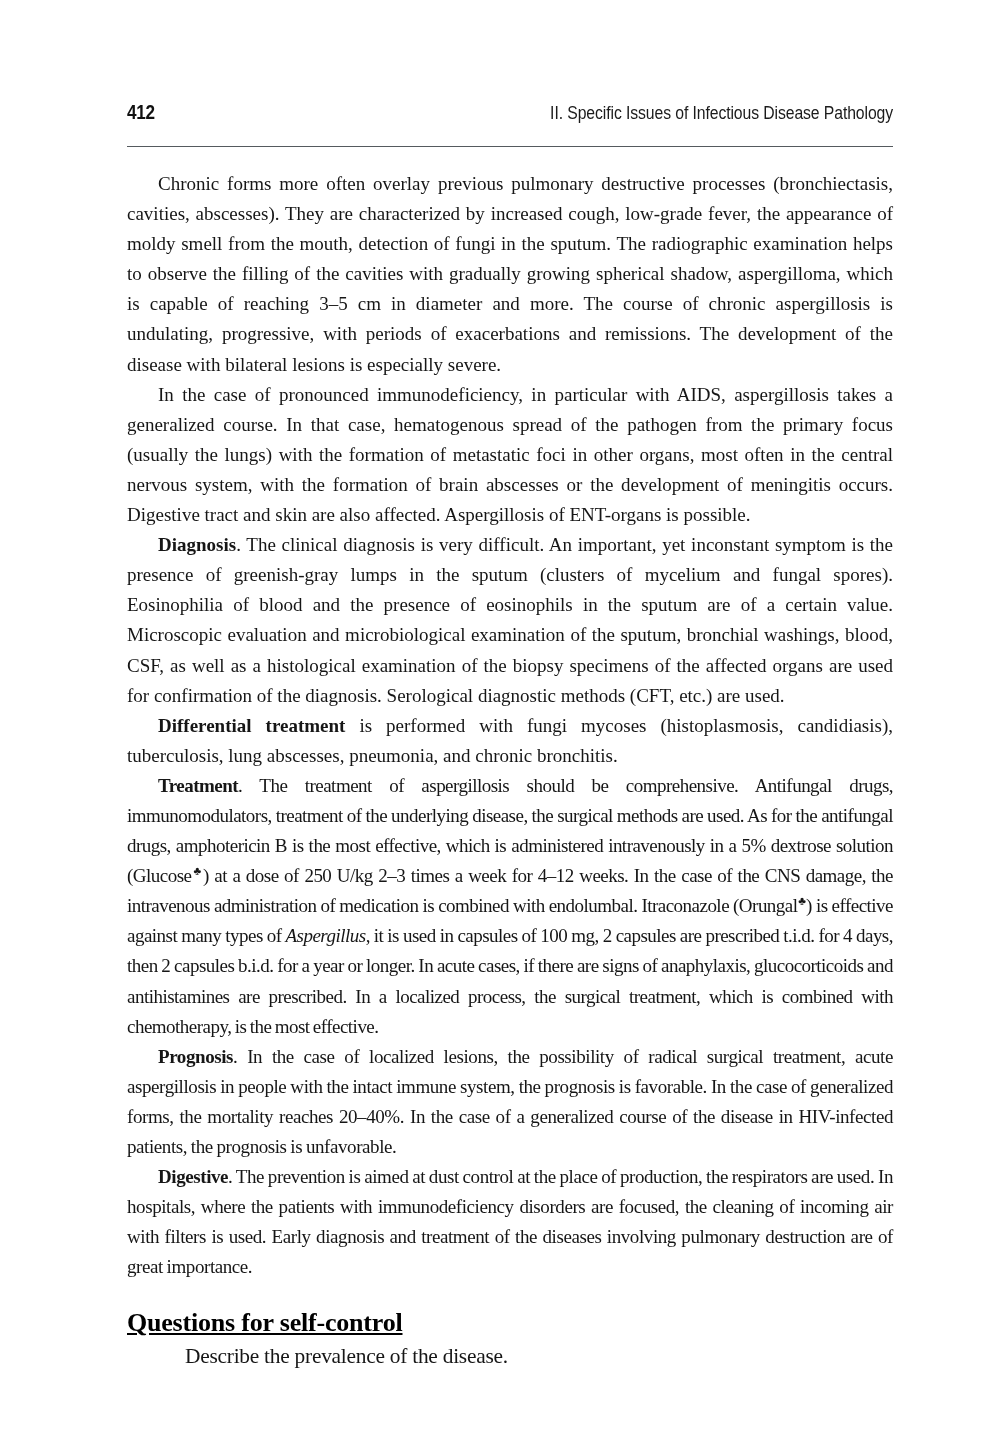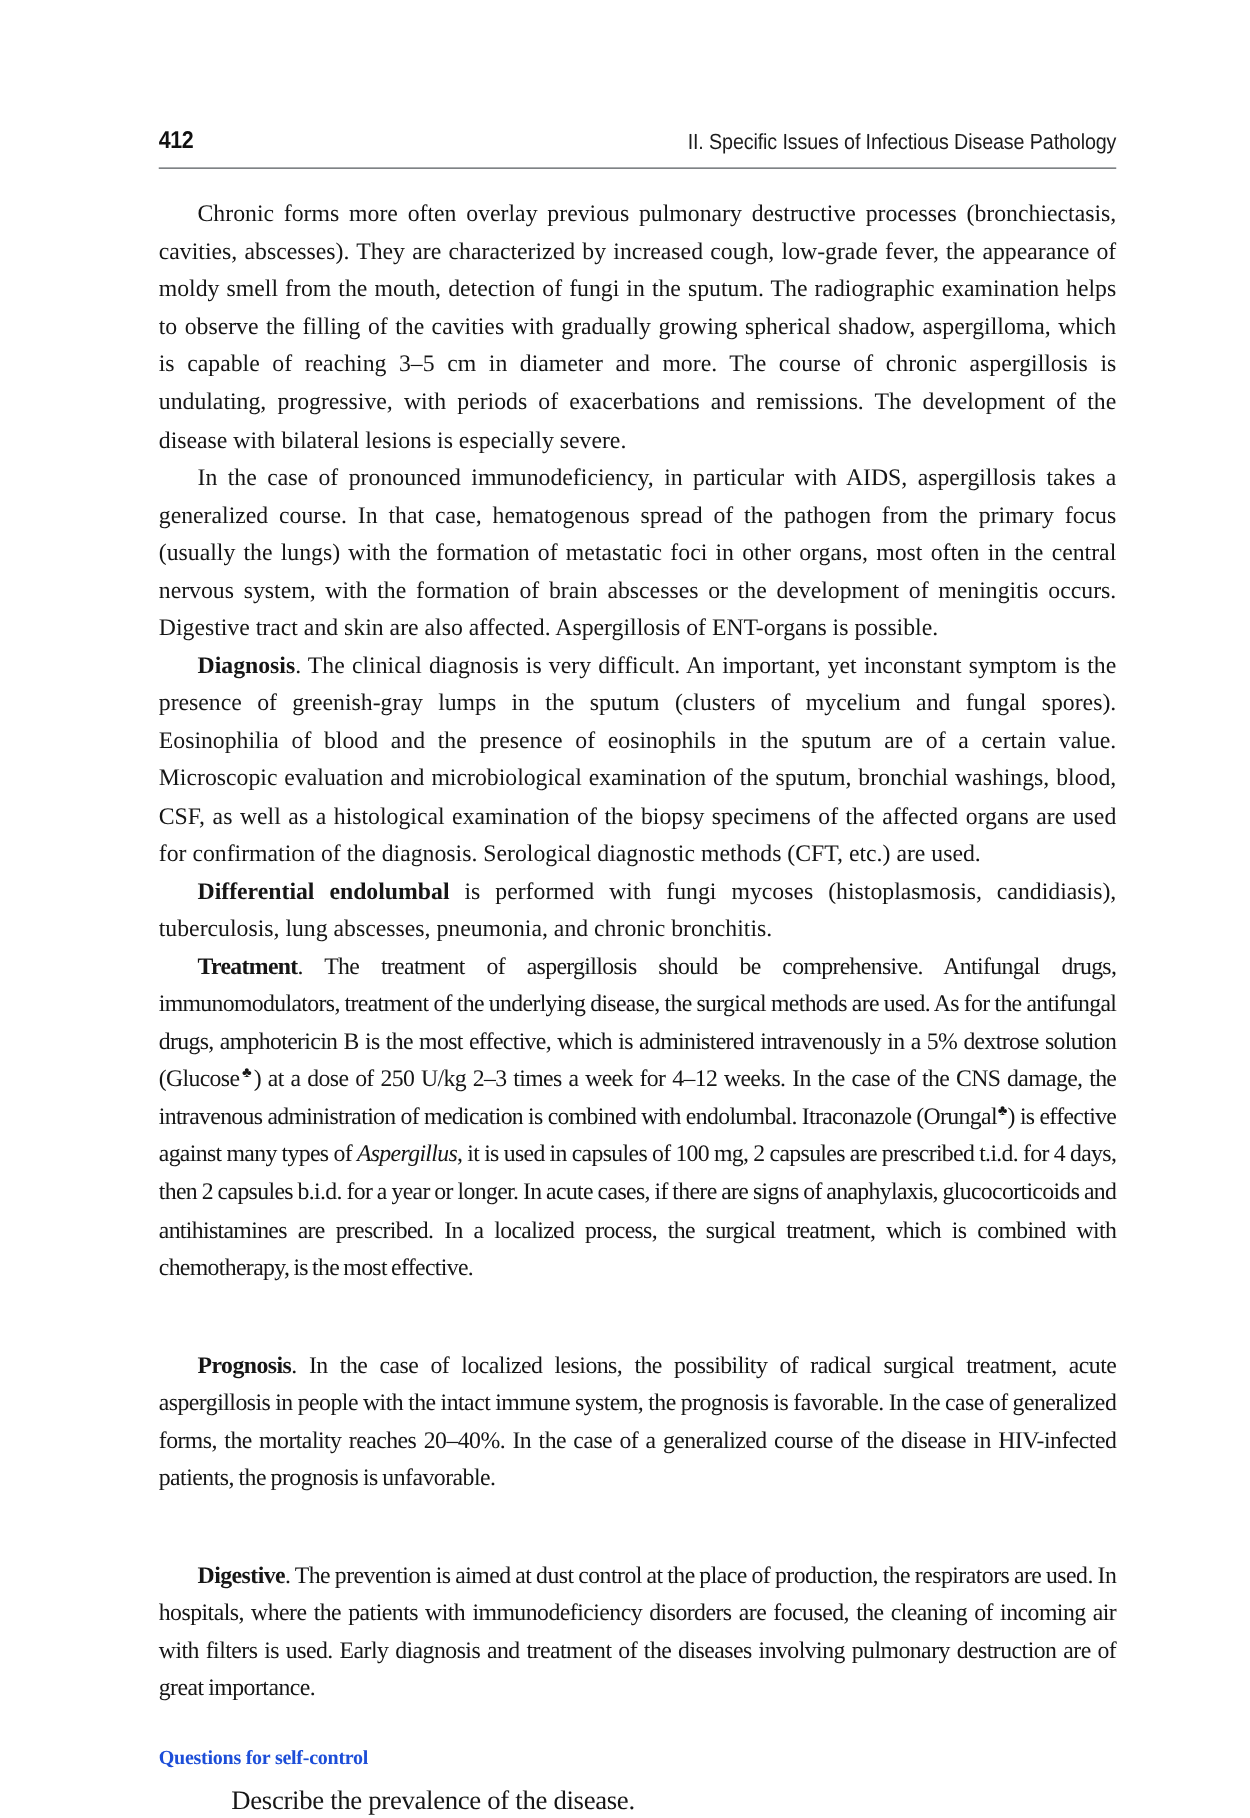--- a/index.html
+++ b/index.html
@@ -30,21 +30,21 @@
     top: 96px;
     width: 766px;
   }
 
   
   .running-head {
     display: flex;
     align-items: flex-end;
     justify-content: space-between;
     font-family: "Liberation Sans Narrow", "Liberation Sans", "DejaVu Sans", sans-serif;
-    padding-bottom: 10px;
+    padding-bottom: 22px;
     border-bottom: 1.6px solid #555a5e;
     height: 28px;
   }
   .folio {
     font-size: 19.5px;
     font-weight: bold;
     letter-spacing: -0.4px;
     color: #111;
     transform: scaleX(0.88);
     transform-origin: left bottom;
@@ -70,21 +70,20 @@
     hyphens: none;
     color: #161616;
   }
   .body-text p {
     margin: 0;
     text-indent: 31px;
   }
   .body-text p.tight {
     letter-spacing: -0.42px;
     word-spacing: -0.6px;
-    margin-top: 48px;
   }
   .body-text p.xtight {
     letter-spacing: -0.52px;
     word-spacing: -0.9px;
   }
   b.run-in {
     font-weight: bold;
   }
   i.sci {
   }
@@ -92,25 +91,26 @@
     font-size: 0.62em;
     vertical-align: super;
     line-height: 0;
   }
 
   
   .questions {
     margin-top: 26px;
   }
   .questions-heading {
-    font-size: 16px;
+    font-size: 26px;
     font-weight: bold;
     line-height: 30px;
-    color: #1d4ed8;
+    color: #000000;
     letter-spacing: -0.2px;
+    text-decoration: underline;
   }
   ul.q-list {
     list-style: none;
     margin: 3px 0 0 0;
     padding: 0;
   }
   ul.q-list li {
     font-size: 21.4px;
     line-height: 31px;
     padding-left: 58px;
@@ -131,21 +131,21 @@
     </div>
 
     <div class="body-text">
 
       <p>Chronic forms more often overlay previous pulmonary destructive processes (bronchiectasis, cavities, abscesses). They are characterized by increased cough, low-grade fever, the appearance of moldy smell from the mouth, detection of fungi in the sputum. The radiographic examination helps to observe the filling of the cavities with gradually growing spherical shadow, aspergilloma, which is capable of reaching 3–5 cm in diameter and more. The course of chronic aspergillosis is undulating, progressive, with periods of exacerbations and remissions. The development of the disease with bilateral lesions is especially severe.</p>
 
       <p>In the case of pronounced immunodeficiency, in particular with AIDS, aspergillosis takes a generalized course. In that case, hematogenous spread of the pathogen from the primary focus (usually the lungs) with the formation of metastatic foci in other organs, most often in the central nervous system, with the formation of brain abscesses or the development of meningitis occurs. Digestive tract and skin are also affected. Aspergillosis of ENT-organs is possible.</p>
 
       <p><b class="run-in">Diagnosis</b><span>. The clinical diagnosis is very difficult. An important, yet inconstant symptom is the presence of greenish-gray lumps in the sputum (clusters of mycelium and fungal spores). Eosinophilia of blood and the presence of eosinophils in the sputum are of a certain value. Microscopic evaluation and microbiological examination of the sputum, bronchial washings, blood, CSF, as well as a histological examination of the biopsy specimens of the affected organs are used for confirmation of the diagnosis. Serological diagnostic methods (CFT, etc.) are used.</span></p>
 
-      <p><b class="run-in">Differential endolumbal</b><span> is performed with fungi mycoses (histoplasmosis, candidiasis), tuberculosis, lung abscesses, pneumonia, and chronic bronchitis.</span></p>
+      <p><b class="run-in">Differential treatment</b><span> is performed with fungi mycoses (histoplasmosis, candidiasis), tuberculosis, lung abscesses, pneumonia, and chronic bronchitis.</span></p>
 
       <p class="xtight"><b class="run-in">Treatment</b><span>. The treatment of aspergillosis should be comprehensive. Antifungal drugs, immunomodulators, treatment of the underlying disease, the surgical methods are used. As for the antifungal drugs, amphotericin B is the most effective, which is administered intravenously in a 5% dextrose solution (Glucose</span><sup class="tm">♣</sup><span>) at a dose of 250 U/kg 2–3 times a week for 4–12 weeks. In the case of the CNS damage, the intravenous administration of medication is combined with endolumbal. Itraconazole (Orungal</span><sup class="tm">♣</sup><span>) is effective against many types of </span><i class="sci">Aspergillus</i><span>, it is used in capsules of 100 mg, 2 capsules are prescribed t.i.d. for 4 days, then 2 capsules b.i.d. for a year or longer. In acute cases, if there are signs of anaphylaxis, glucocorticoids and antihistamines are prescribed. In a localized process, the surgical treatment, which is combined with chemotherapy, is the most effective.</span></p>
 
       <p class="tight"><b class="run-in">Prognosis</b><span>. In the case of localized lesions, the possibility of radical surgical treatment, acute aspergillosis in people with the intact immune system, the prognosis is favorable. In the case of generalized forms, the mortality reaches 20–40%. In the case of a generalized course of the disease in HIV-infected patients, the prognosis is unfavorable.</span></p>
 
       <p class="tight"><b class="run-in">Digestive</b><span>. The prevention is aimed at dust control at the place of production, the respirators are used. In hospitals, where the patients with immunodeficiency disorders are focused, the cleaning of incoming air with filters is used. Early diagnosis and treatment of the diseases involving pulmonary destruction are of great importance.</span></p>
 
     </div>
 
     <div class="questions">

